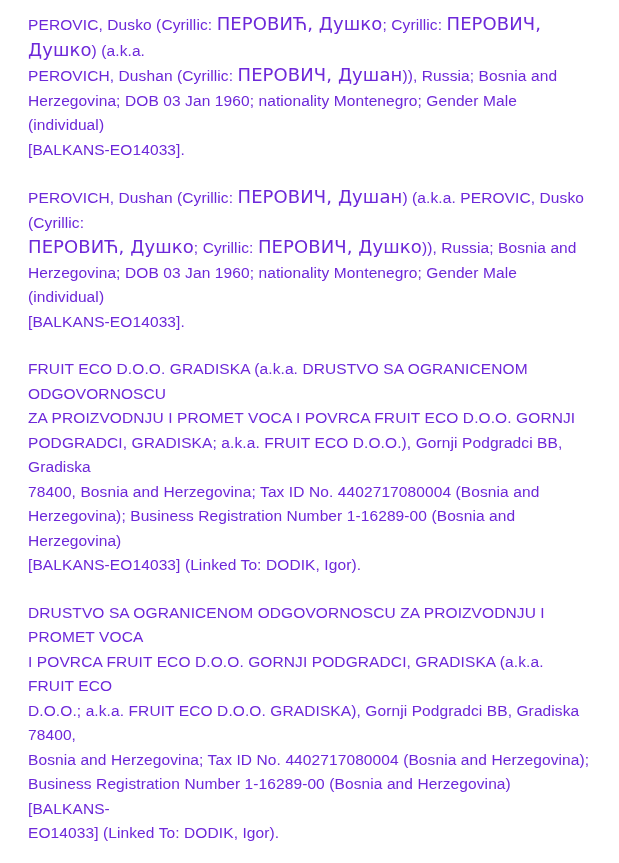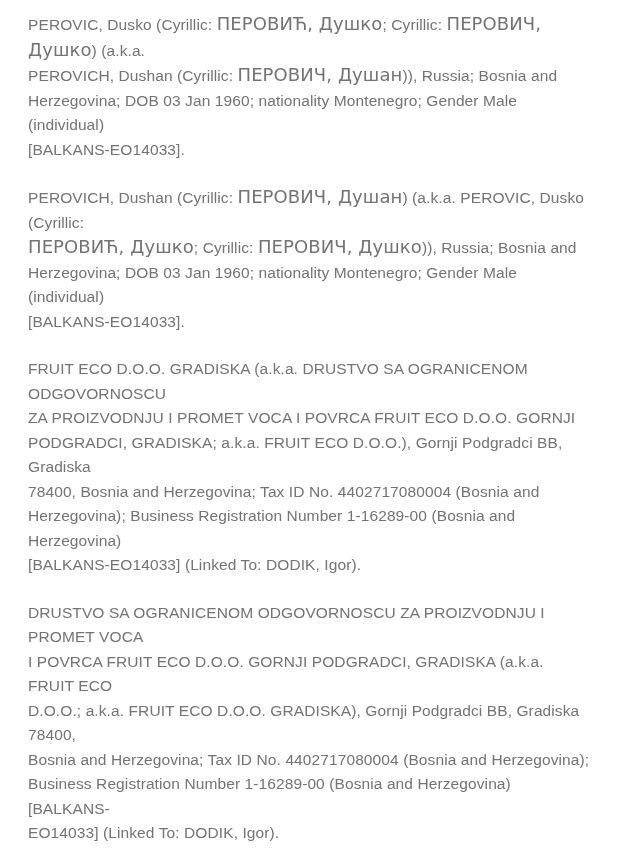--- a/index.html
+++ b/index.html
@@ -14,21 +14,21 @@
     box-sizing: border-box;
     padding: 12px 28px 0 28px;
     background: #ffffff;
     overflow: hidden;
     font-family: "Liberation Sans", sans-serif;
   }
   p.entry {
     margin: 0 0 23px 0;
     font-size: 15.5px;
     line-height: 24.5px;
-    color: #737373;
+    color: #6d28d9;
     white-space: pre-line;      
     letter-spacing: 0.1px;
   }
   p.entry:last-child {
     margin-bottom: 0;
   }
   
   .cyr {
     font-family: "DejaVu Sans", sans-serif;
     font-size: 18px;

